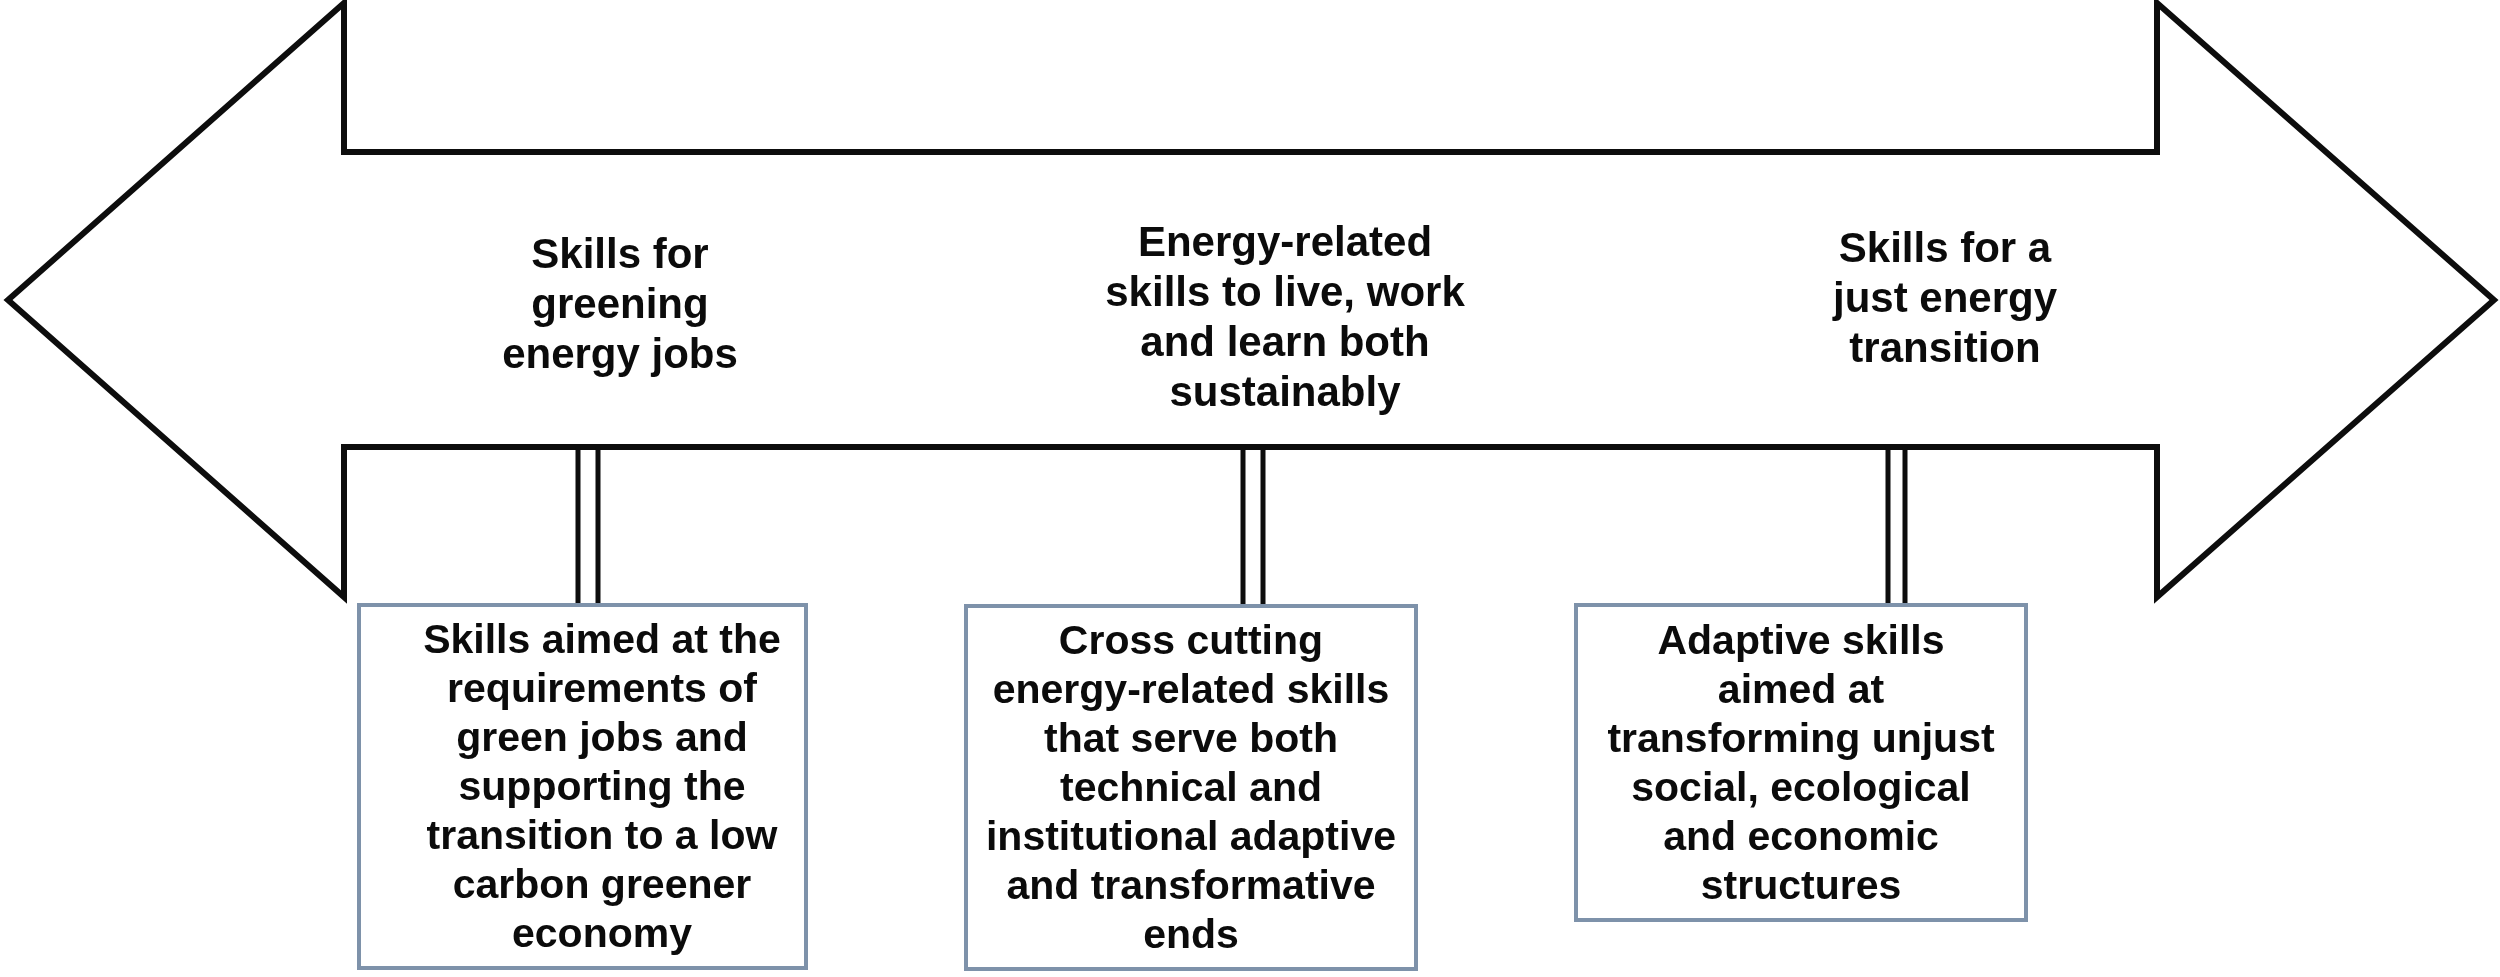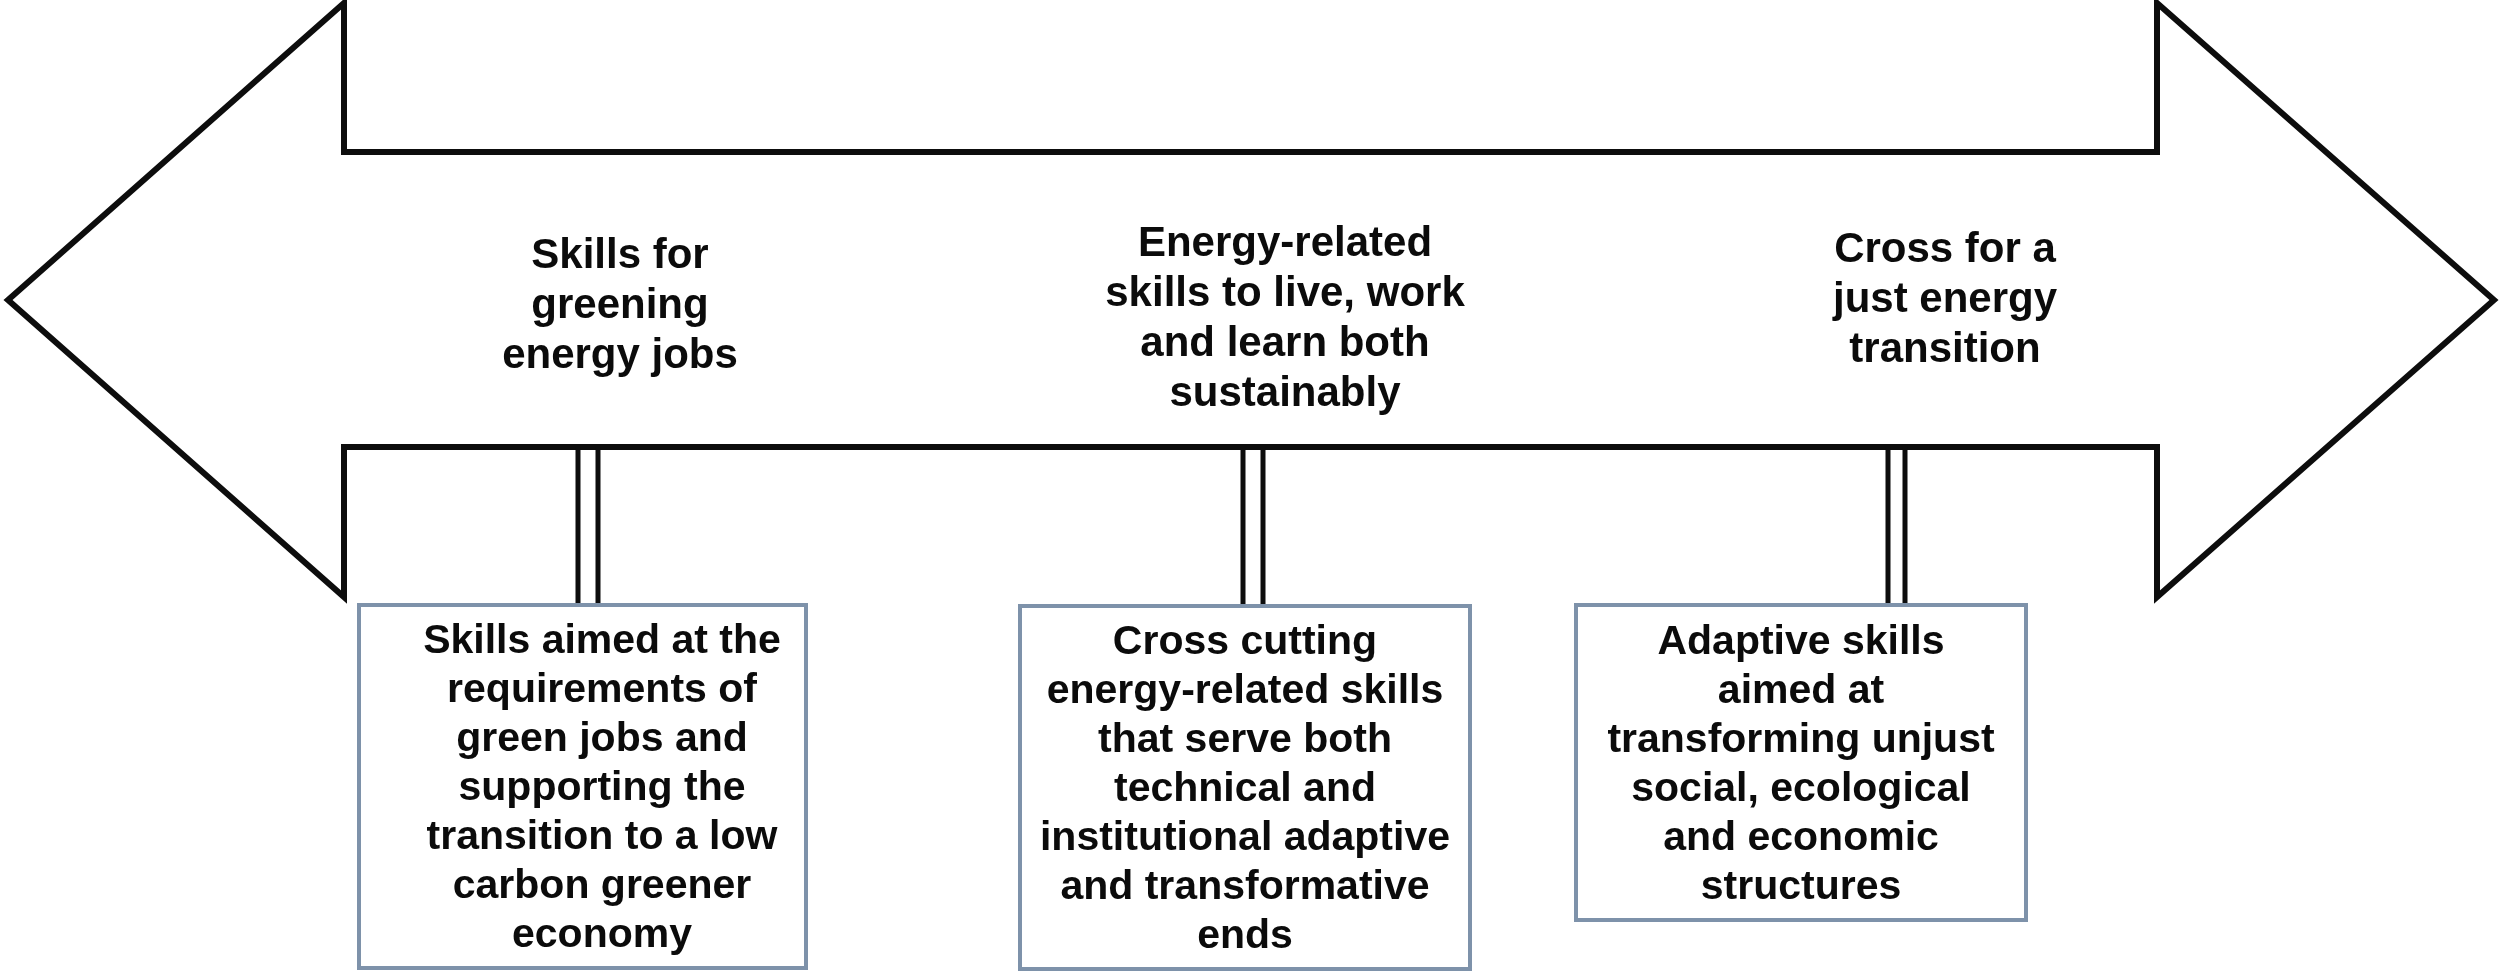--- a/index.html
+++ b/index.html
@@ -53,21 +53,21 @@
     text-align: center;
   }
   .info-box-text {
     font-size: 41px;
     line-height: 49px;
     font-weight: 700;
     color: var(--text);
     white-space: pre-line;
   }
   #box-1 { left: 357px;  top: 603px; width: 451px; height: 367px; padding-left: 39px; }
-  #box-2 { left: 1018px; top: 604px; width: 454px; height: 367px; text-align: center; }
+  #box-2 { left: 964px; top: 604px; width: 454px; height: 367px; text-align: center; }
   #box-3 { left: 1574px; top: 603px; width: 454px; height: 319px; }
   #arrow-label-1 { left: 620px;  top: 304px; }
   #arrow-label-2 { left: 1285px; top: 317px; }
   #arrow-label-3 { left: 1945px; top: 298px; }
 </style>
 </head>
 <body>
 
 <div class="canvas">
 
@@ -83,21 +83,21 @@
 
   <div class="arrow-label" id="arrow-label-1">Skills for
 greening
 energy jobs</div>
 
   <div class="arrow-label" id="arrow-label-2">Energy-related
 skills to live, work
 and learn both
 sustainably</div>
 
-  <div class="arrow-label" id="arrow-label-3">Cross for a
+  <div class="arrow-label" id="arrow-label-3">Skills for a
 just energy
 transition</div>
 
   <div class="info-box" id="box-1">
     <div class="info-box-text">Skills aimed at the
 requirements of
 green jobs and
 supporting the
 transition to a low
 carbon greener

